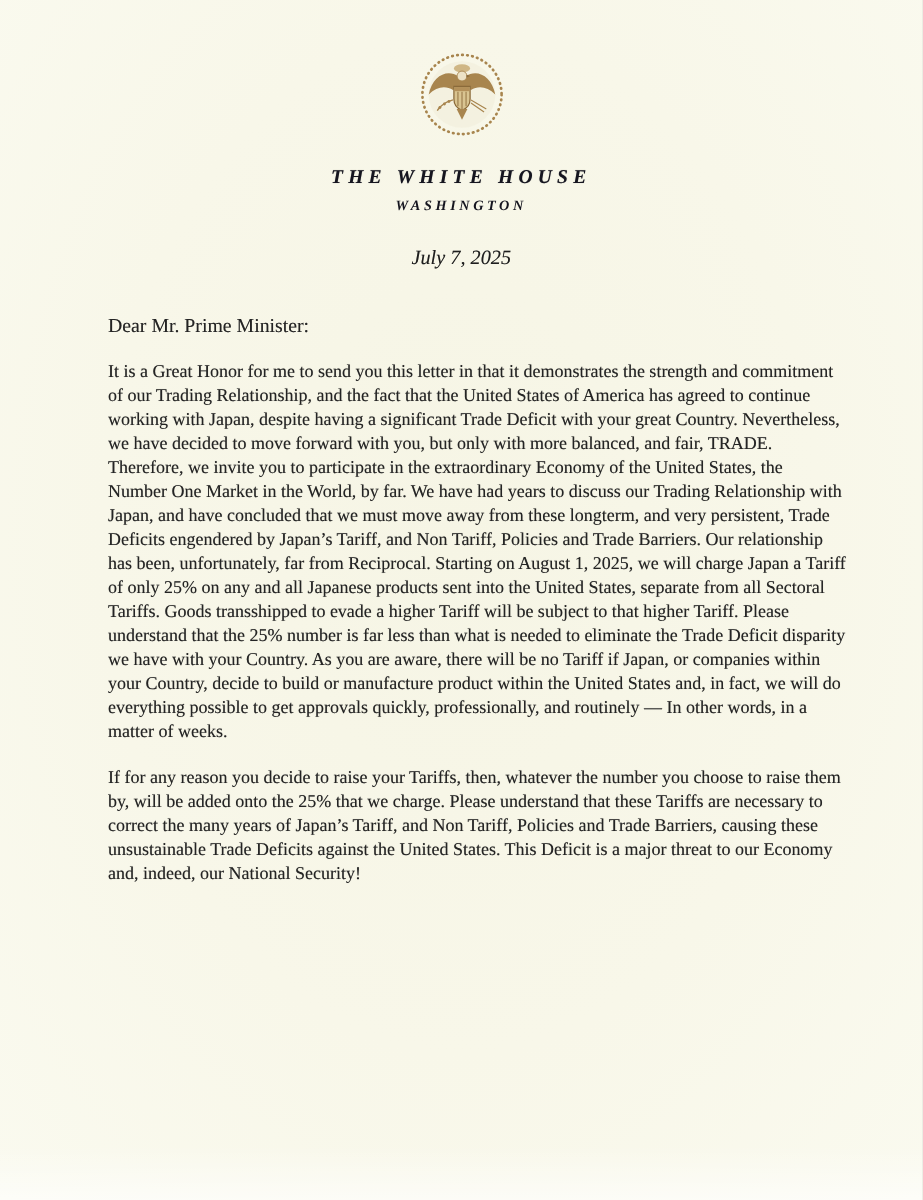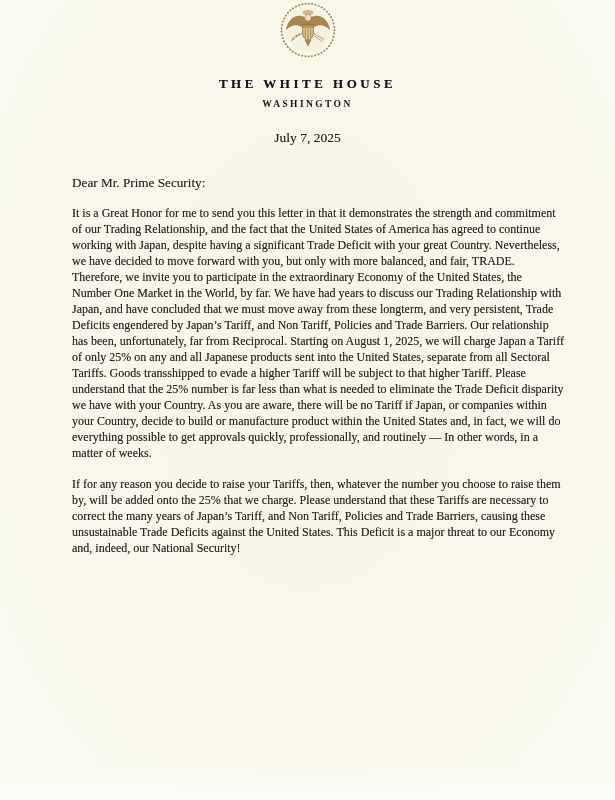--- a/index.html
+++ b/index.html
@@ -23,20 +23,22 @@
   .page::after {
     content: "";
     position: absolute;
     left: 0; right: 0; bottom: 0;
     height: 36px;
     background: linear-gradient(to bottom, rgba(255,255,255,0), rgba(255,255,255,0.6));
     pointer-events: none;
   }
   .letterhead {
     text-align: center;
+    padding-top: 33px;
+    font-style: italic;
   }
   .seal {
     display: inline-block;
     width: 60px;
     height: 60px;
     line-height: 0;
   }
   .lh-title {
     margin-top: 12px;
     font-size: 13px;
@@ -122,19 +124,19 @@
         <path d="M44,66 L50,78 L56,66 Z" fill="#a8854e"></path>
       </svg>
     </span>
     <div class="lh-title">THE WHITE HOUSE</div>
     <div class="lh-sub">WASHINGTON</div>
     <div class="date">July 7, 2025</div>
   </header>
 
   <div class="content">
 
-    <div class="salutation">Dear Mr. Prime Security:</div>
+    <div class="salutation">Dear Mr. Prime Minister:</div>
 
     <p class="para">It is a Great Honor for me to send you this letter in that it demonstrates the strength and commitment of our Trading Relationship, and the fact that the United States of America has agreed to continue working with Japan, despite having a significant Trade Deficit with your great Country. Nevertheless, we have decided to move forward with you, but only with more balanced, and fair, TRADE. Therefore, we invite you to participate in the extraordinary Economy of the United States, the Number One Market in the World, by far. We have had years to discuss our Trading Relationship with Japan, and have concluded that we must move away from these longterm, and very persistent, Trade Deficits engendered by Japan’s Tariff, and Non Tariff, Policies and Trade Barriers. Our relationship has been, unfortunately, far from Reciprocal. Starting on August 1, 2025, we will charge Japan a Tariff of only 25% on any and all Japanese products sent into the United States, separate from all Sectoral Tariffs. Goods transshipped to evade a higher Tariff will be subject to that higher Tariff. Please understand that the 25% number is far less than what is needed to eliminate the Trade Deficit disparity we have with your Country. As you are aware, there will be no Tariff if Japan, or companies within your Country, decide to build or manufacture product within the United States and, in fact, we will do everything possible to get approvals quickly, professionally, and routinely — In other words, in a matter of weeks.</p>
     <p class="para">If for any reason you decide to raise your Tariffs, then, whatever the number you choose to raise them by, will be added onto the 25% that we charge. Please understand that these Tariffs are necessary to correct the many years of Japan’s Tariff, and Non Tariff, Policies and Trade Barriers, causing these unsustainable Trade Deficits against the United States. This Deficit is a major threat to our Economy and, indeed, our National Security!</p>
   </div>
 
 </div>
 
 </body></html>

